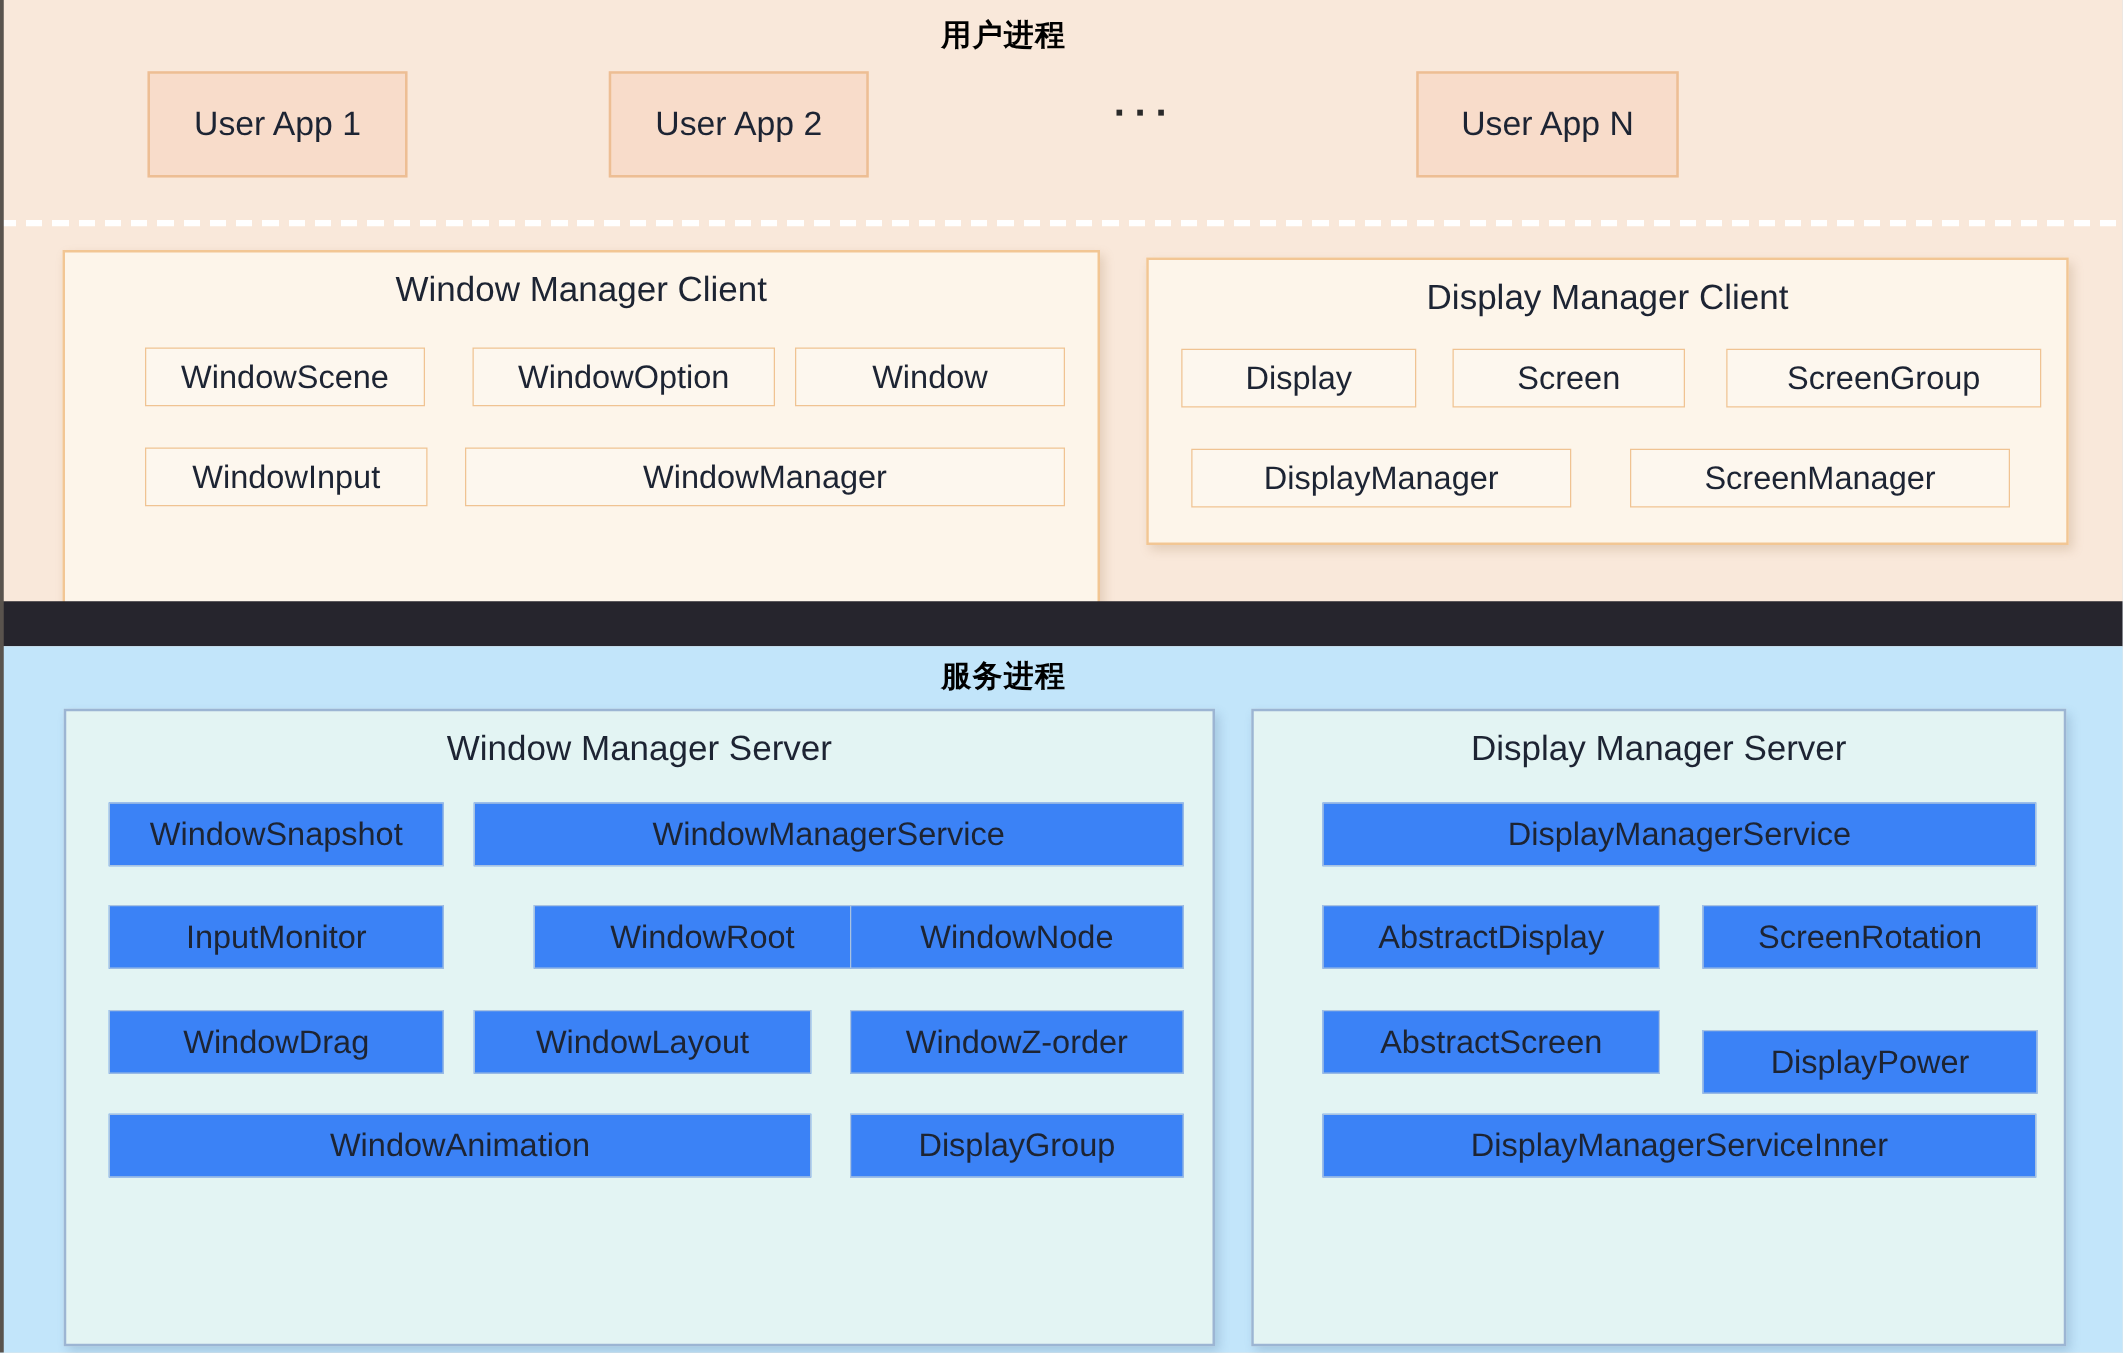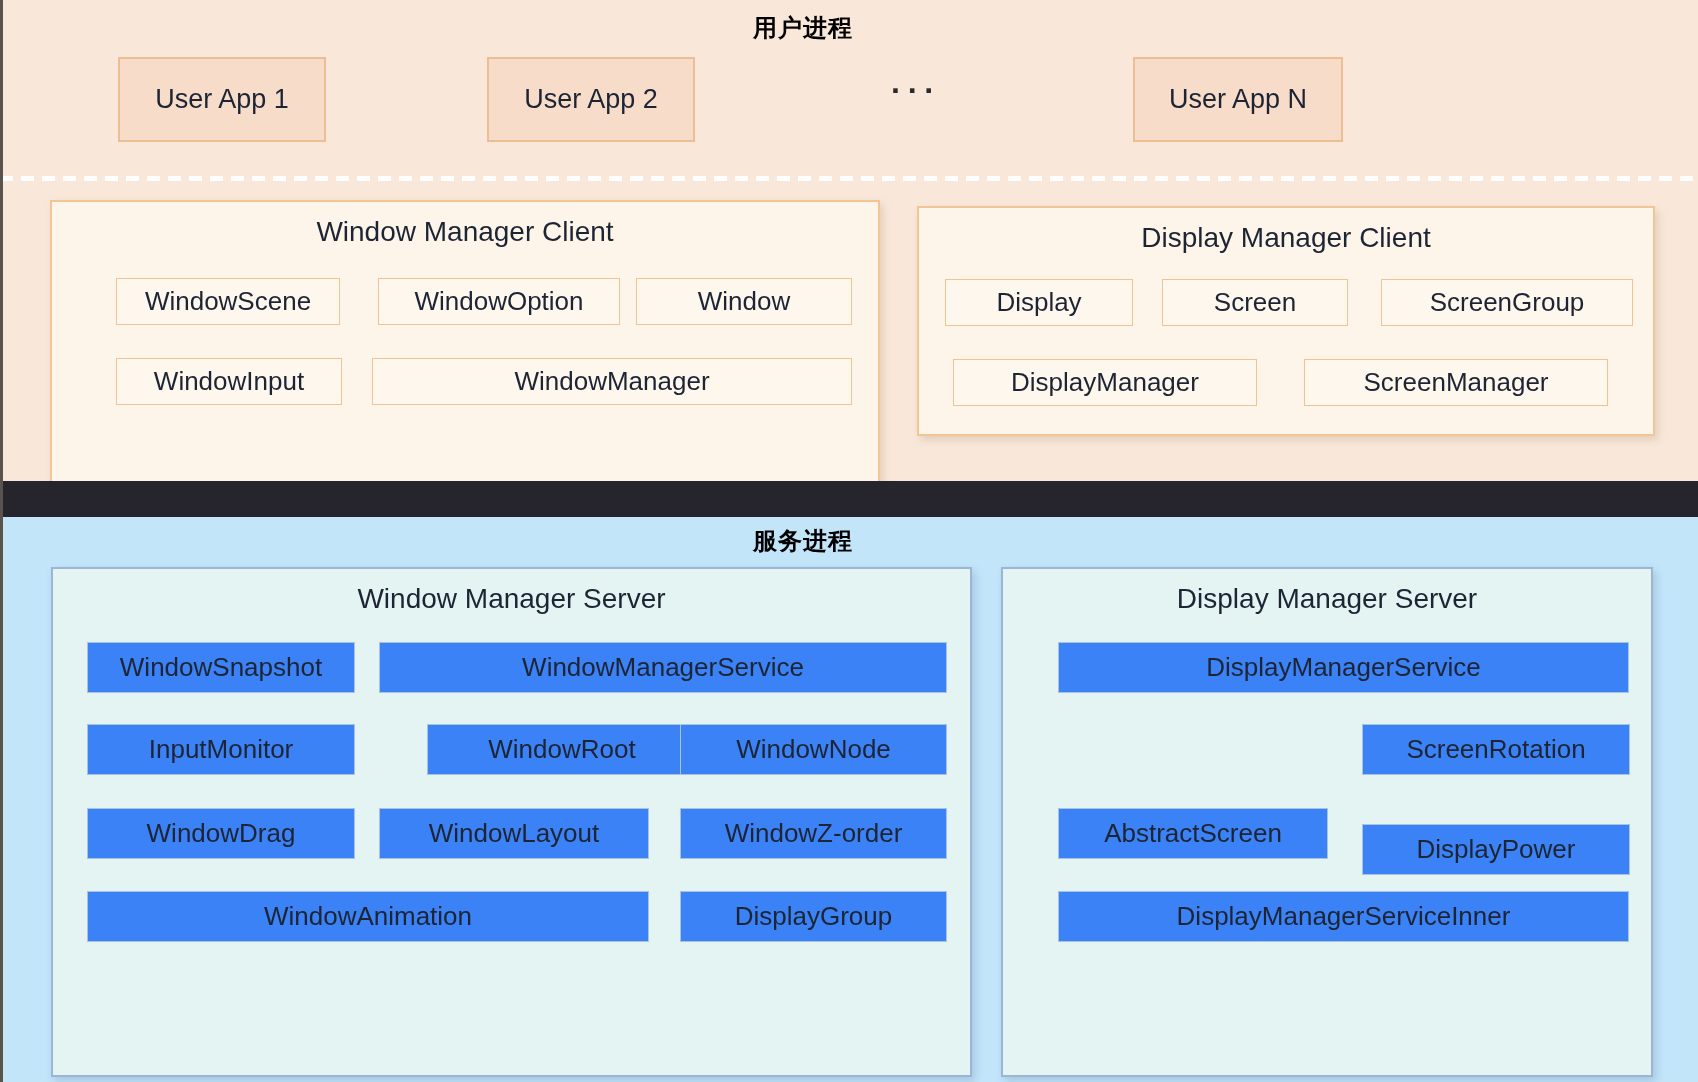--- a/index.html
+++ b/index.html
@@ -94,18 +94,19 @@
     <div class="sbox" style="left:34px;top:239px;width:268px;">WindowDrag</div>
     <div class="sbox" style="left:326px;top:239px;width:270px;">WindowLayout</div>
     <div class="sbox" style="left:627px;top:239px;width:267px;">WindowZ-order</div>
     <div class="sbox" style="left:34px;top:322px;width:562px;">WindowAnimation</div>
     <div class="sbox" style="left:627px;top:322px;width:267px;">DisplayGroup</div>
   </div>
 
   <div class="server-group" style="left:1001px;top:50px;width:652px;height:510px;">
     <div class="group-title">Display Manager Server</div>
     <div class="sbox" style="left:55px;top:73px;width:571px;">DisplayManagerService</div>
+    <div class="sbox" style="left:55px;top:155px;width:270px;">AbstractDisplay</div>
     <div class="sbox" style="left:359px;top:155px;width:268px;">ScreenRotation</div>
     <div class="sbox" style="left:55px;top:239px;width:270px;">AbstractScreen</div>
     <div class="sbox" style="left:359px;top:255px;width:268px;">DisplayPower</div>
     <div class="sbox" style="left:55px;top:322px;width:571px;">DisplayManagerServiceInner</div>
   </div>
 </div>
 
 </body></html>

